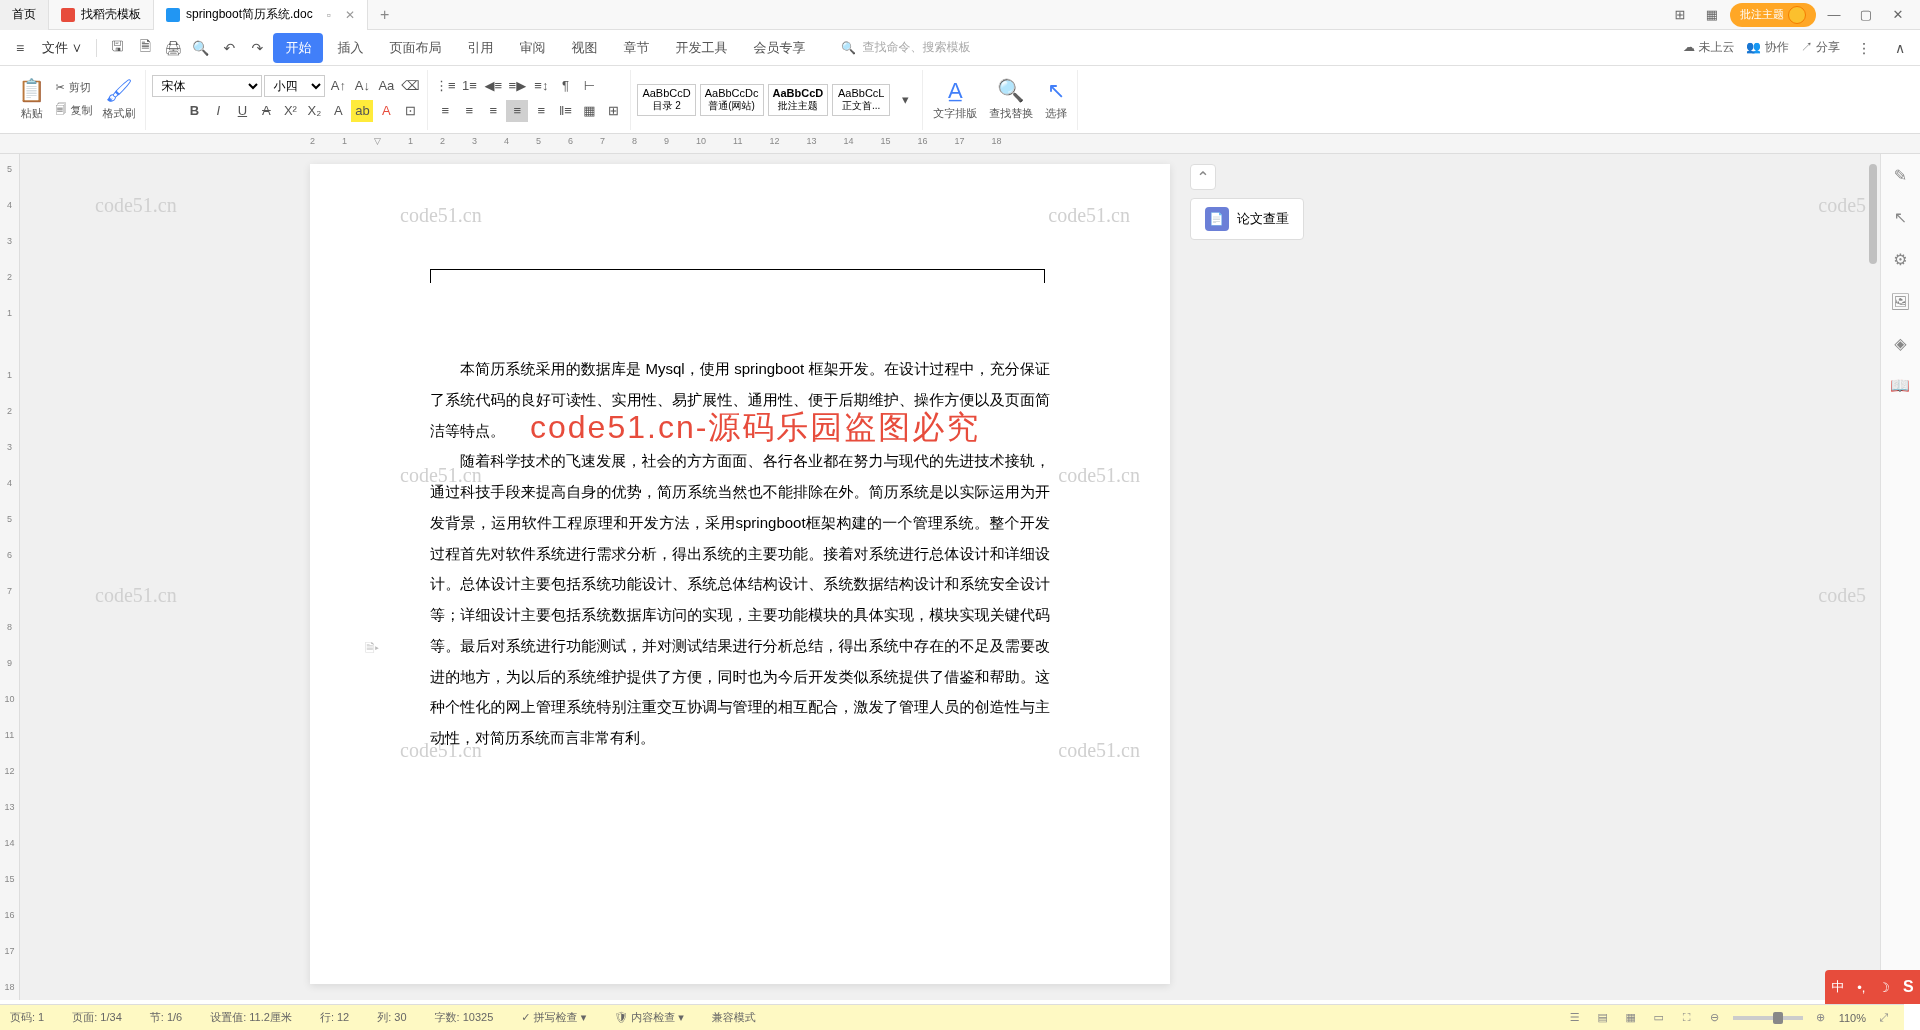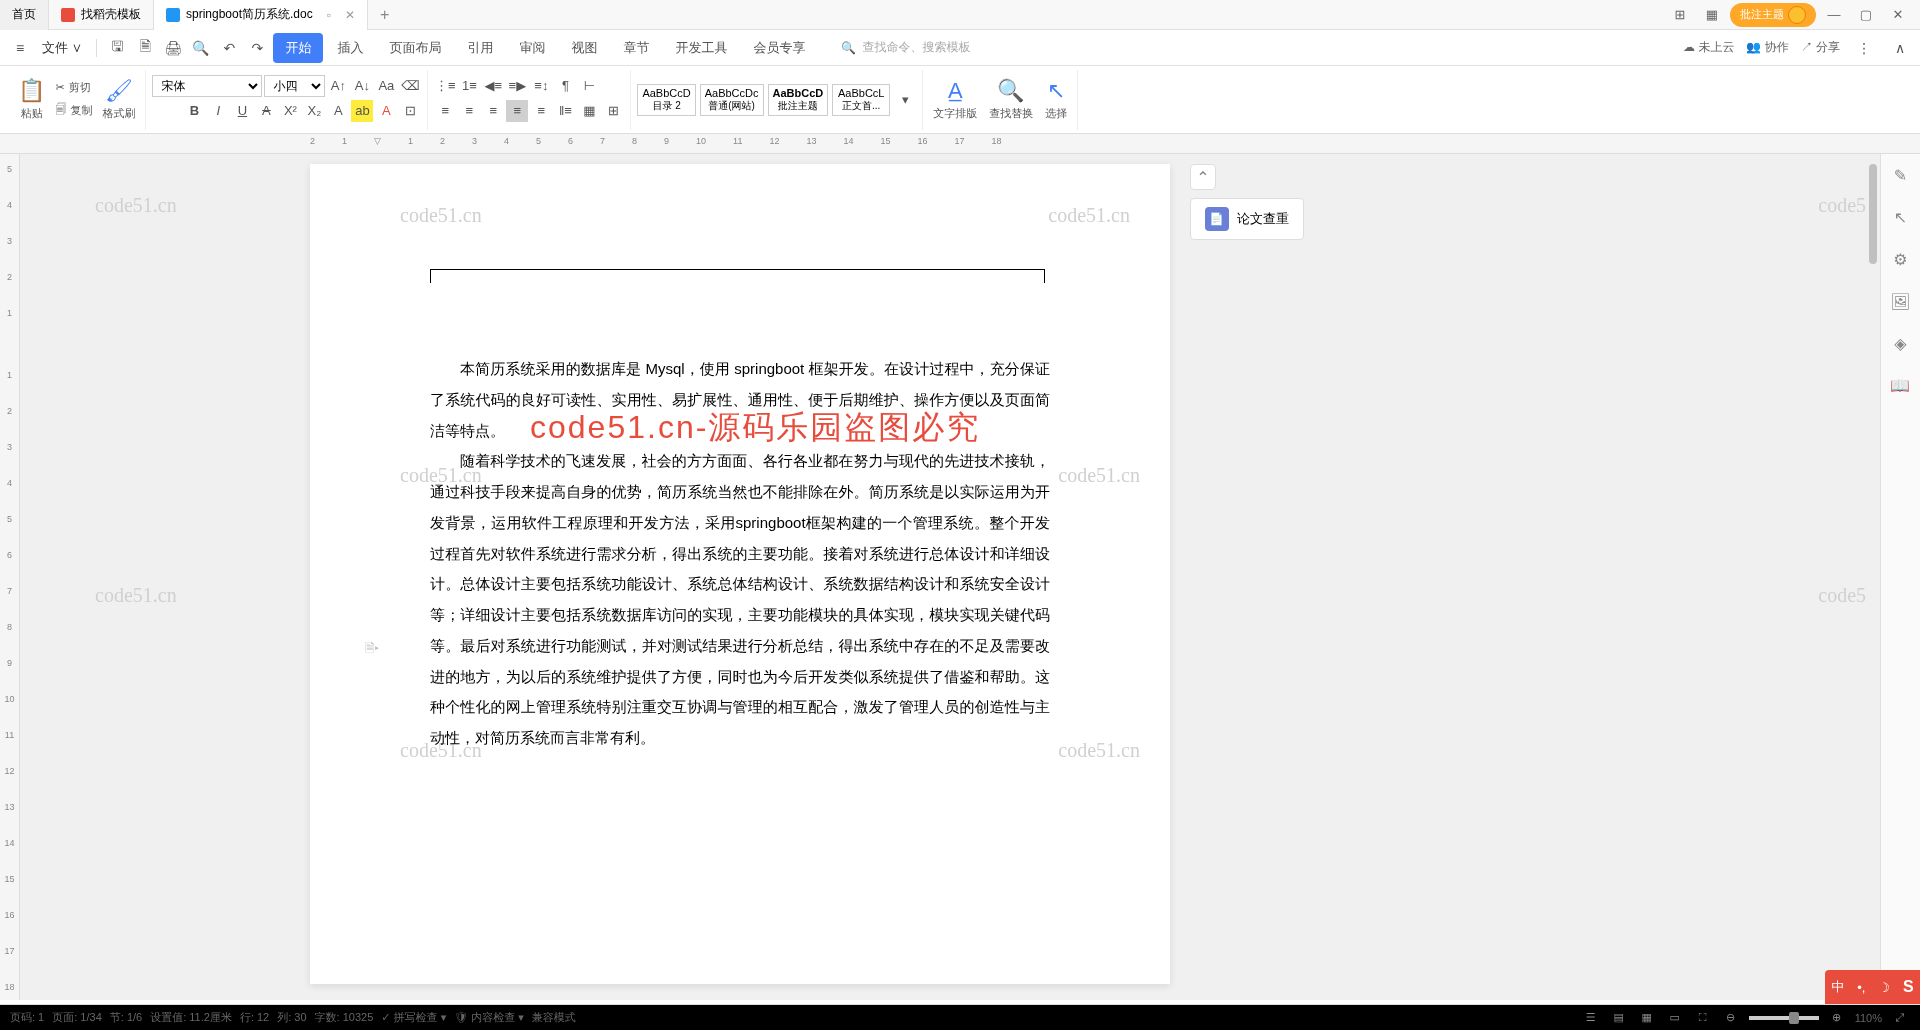--- a/index.html
+++ b/index.html
@@ -49,21 +49,21 @@
 .doc-body{position:absolute;top:190px;left:120px;width:620px;font-size:15px;font-family:SimSun,serif;line-height:2.05;text-align:justify}
 .doc-body p{text-indent:2em}
 .watermark{position:absolute;color:#d0d0d0;font-size:20px;font-family:Liberation Serif, serif;pointer-events:none}
 .wm-red{position:absolute;color:#e74c3c;font-size:32px;font-weight:normal;font-family:Arial;pointer-events:none;letter-spacing:2px}
 .side-panel{position:absolute;left:1190px;top:10px}
 .collapse-btn{width:26px;height:26px;background:#fff;border:1px solid #ddd;border-radius:4px;display:flex;align-items:center;justify-content:center;color:#888;cursor:pointer;margin-bottom:8px}
 .check-btn{background:#fff;border:1px solid #ddd;border-radius:4px;padding:8px 14px;display:flex;align-items:center;gap:8px;font-size:13px;cursor:pointer}
 .check-icon{width:24px;height:24px;background:#6b7fd7;border-radius:4px;display:flex;align-items:center;justify-content:center;color:#fff;font-size:12px}
 .right-rail{position:absolute;right:0;top:154px;width:40px;bottom:30px;background:#fafafa;border-left:1px solid #e0e0e0;display:flex;flex-direction:column;align-items:center;padding-top:10px;gap:20px}
 .rail-icon{width:22px;height:22px;color:#888;cursor:pointer;display:flex;align-items:center;justify-content:center;font-size:16px}
-.statusbar{position:absolute;bottom:0;left:0;right:0;height:26px;background:#000000;border-top:1px solid #ddd;display:flex;align-items:center;padding:0 10px;font-size:11px;color:#666;gap:8px}
+.statusbar{position:absolute;bottom:0;left:0;right:16px;height:26px;background:#fef9c3;border-top:1px solid #ddd;display:flex;align-items:center;padding:0 10px;font-size:11px;color:#666;gap:28px}
 .status-right{margin-left:auto;display:flex;align-items:center;gap:8px}
 .view-btn{width:20px;height:20px;display:flex;align-items:center;justify-content:center;cursor:pointer;color:#888}
 .ime-bar{position:absolute;right:0;bottom:26px;width:95px;height:34px;background:#e74c3c;display:flex;align-items:center;justify-content:space-around;color:#fff;font-size:13px;border-radius:4px 0 0 0}
 .scrollbar-v{position:absolute;right:40px;top:154px;width:14px;bottom:30px;background:#f0f0f0}
 .scroll-thumb{position:absolute;top:10px;width:8px;left:3px;height:100px;background:#c0c0c0;border-radius:4px}
 </style>
 </head>
 <body>
 
 <div class="titlebar">

